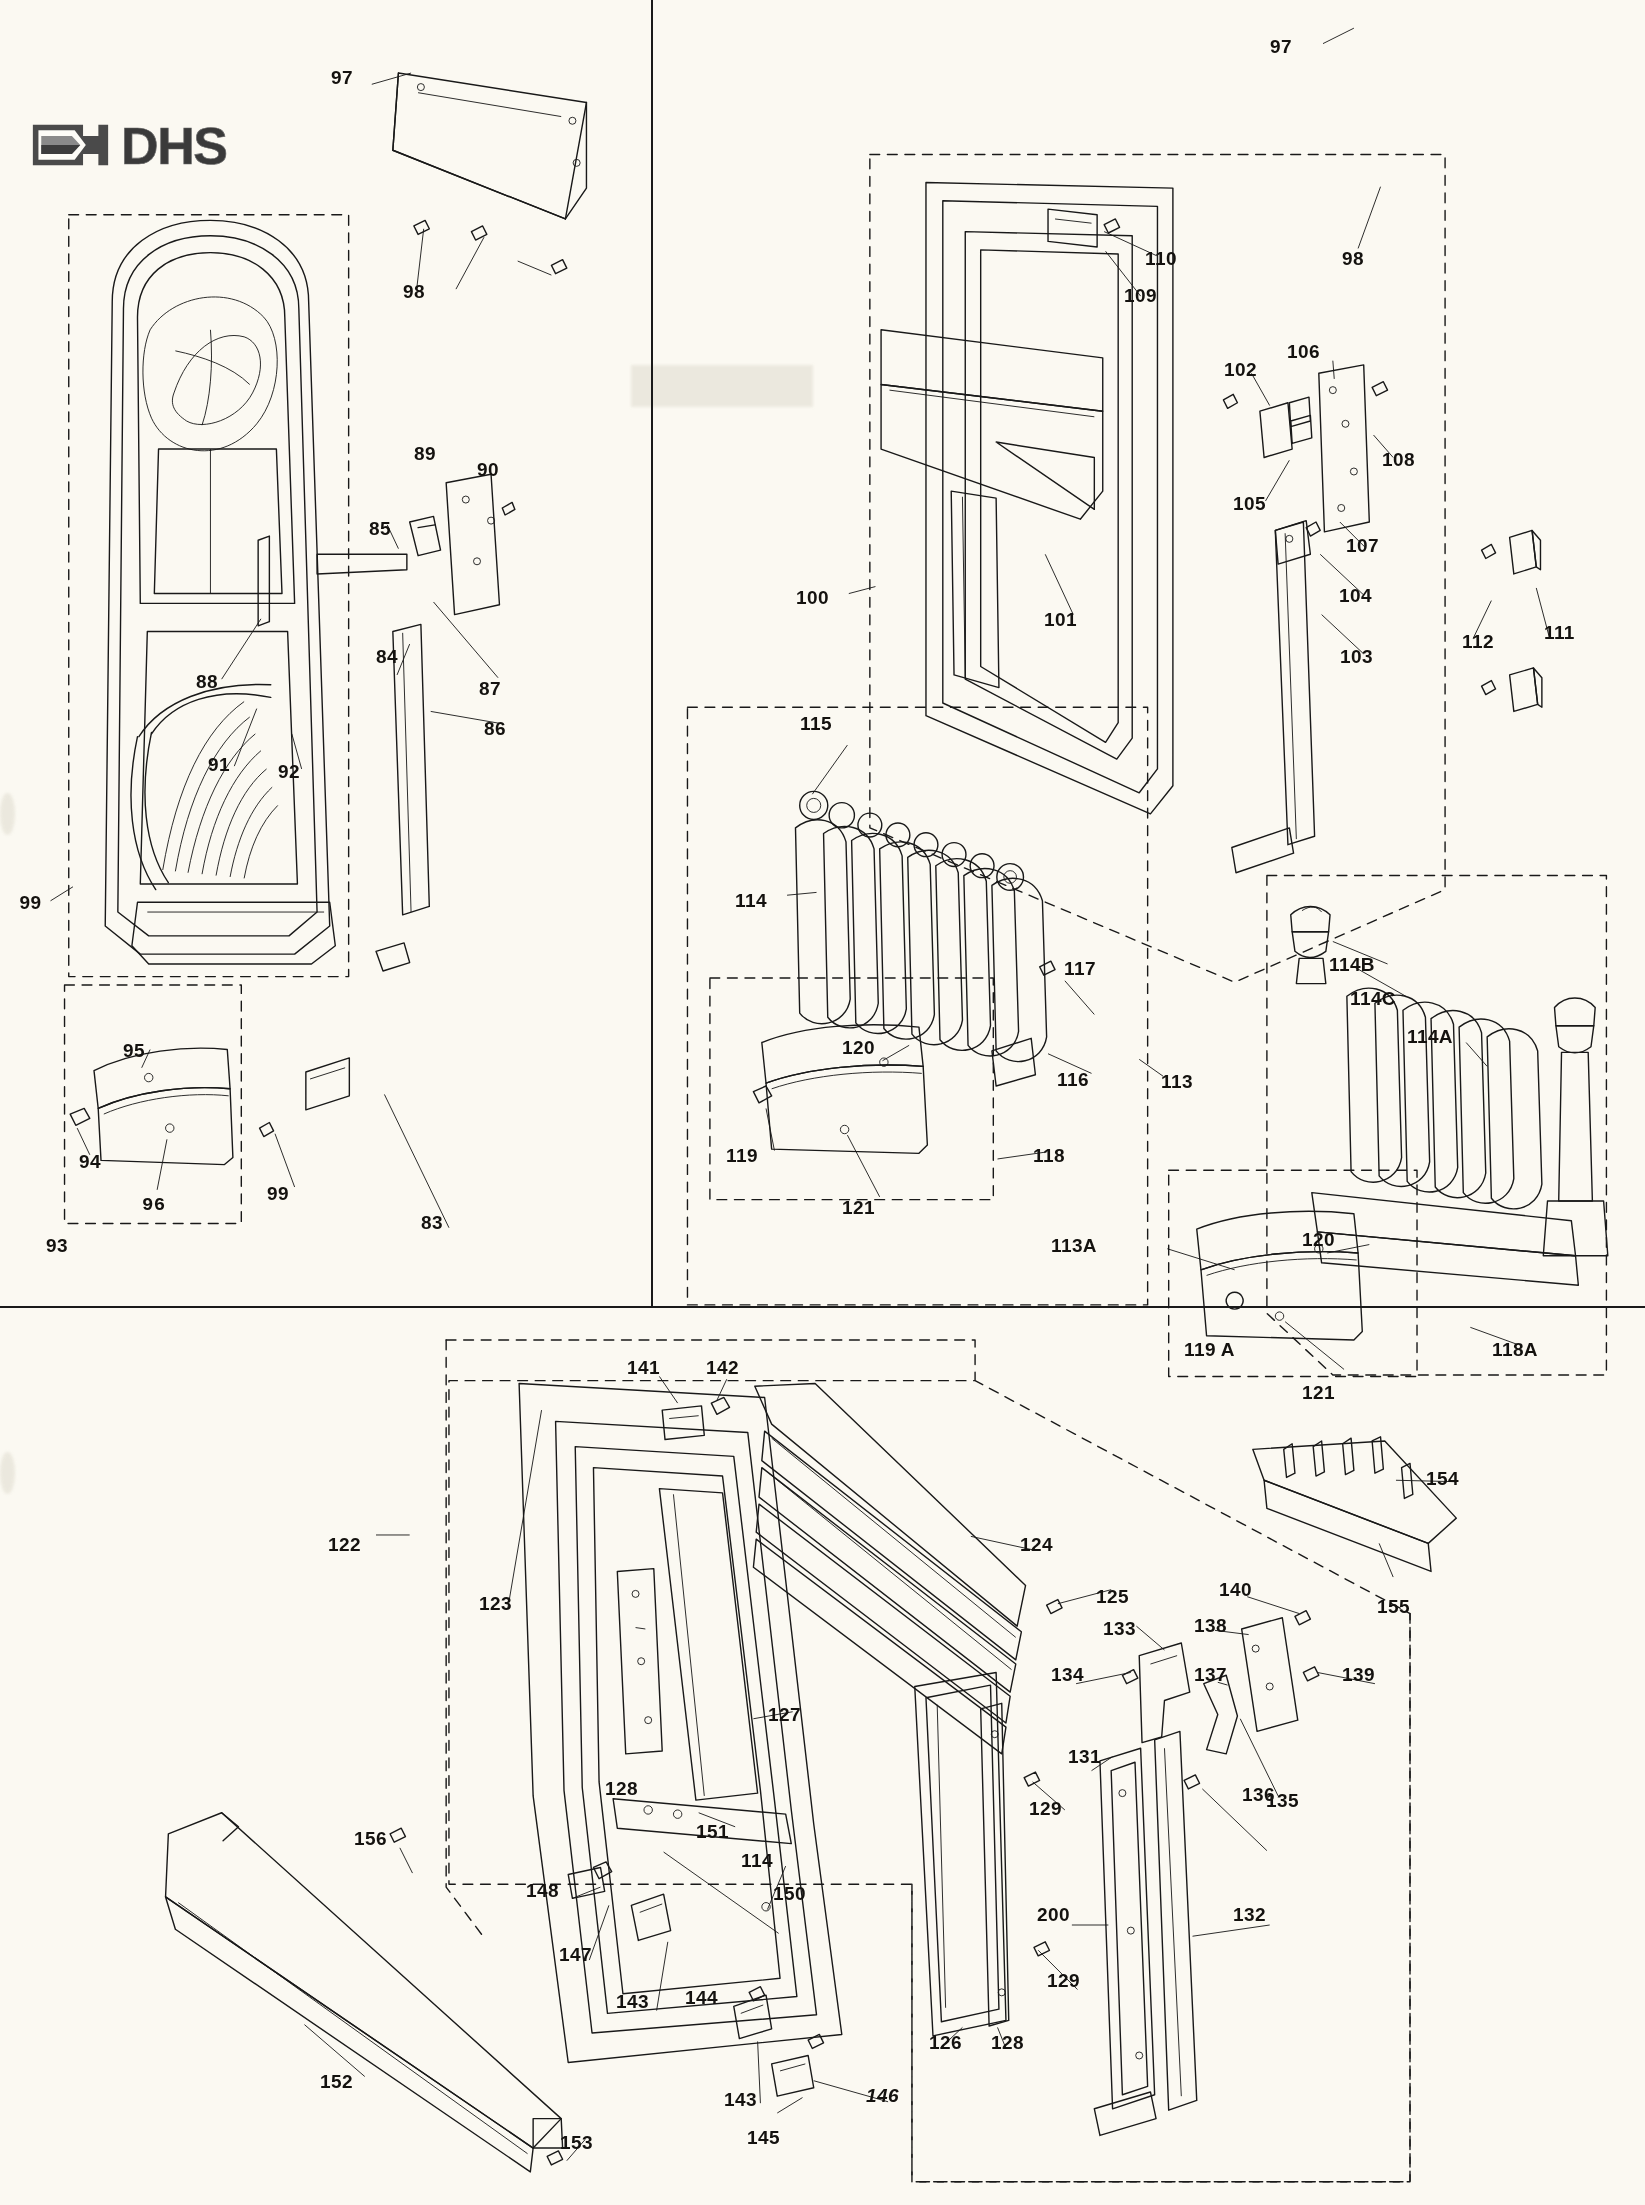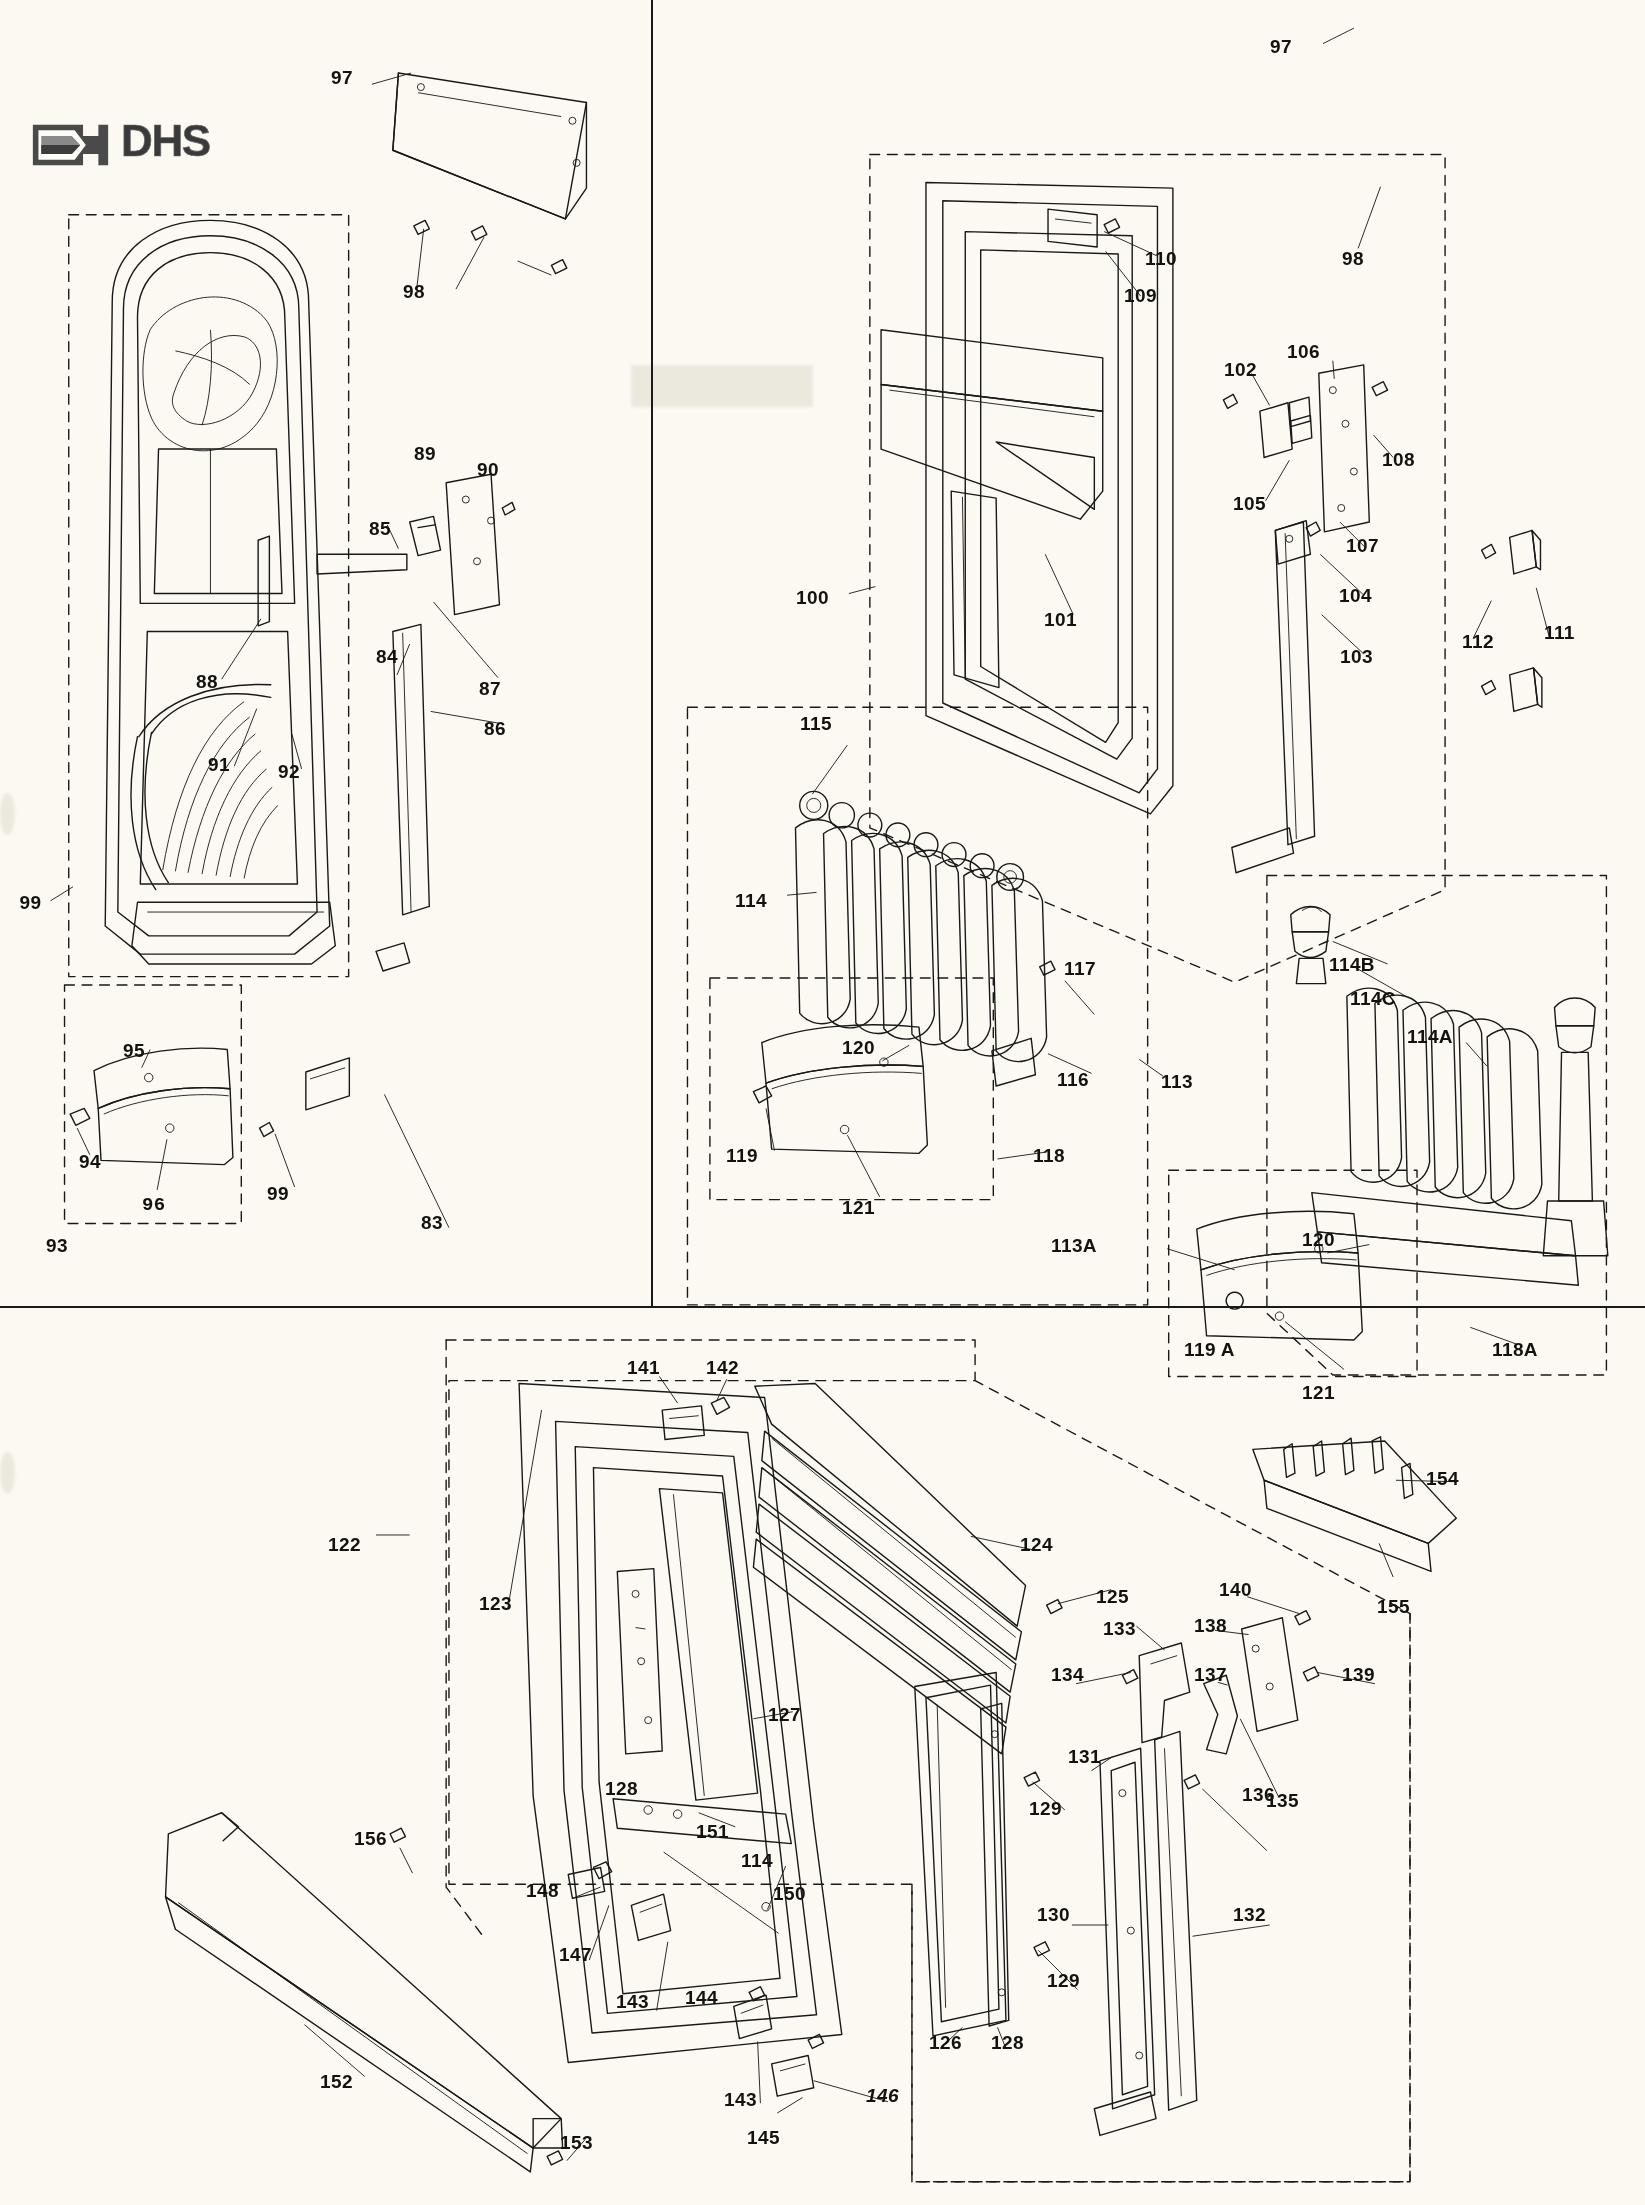--- a/index.html
+++ b/index.html
@@ -13,21 +13,21 @@
   .rule{position:absolute;background:#1a1a1a;}
   
   .lbl{
     position:absolute;color:#14120f;font-weight:bold;
     font-size:19px;letter-spacing:0.4px;white-space:nowrap;
     font-family:"Liberation Sans", sans-serif;
   }
   
   #logo{position:absolute;left:31px;top:119px;width:274px;height:55px;}
   #logo .word{
-    position:absolute;left:90px;top:-2.8px;font-size:44px;font-weight:bold;
+    position:absolute;left:90px;top:-2.8px;font-size:52px;font-weight:bold;
     letter-spacing:-1.4px;color:#3a3a3a;font-family:"Liberation Sans", sans-serif;
     -webkit-text-stroke:0.7px #6a6a6a;
   }
   #logo .mark{position:absolute;left:0;top:2.8px;width:79px;height:46px;}
   svg{display:block;overflow:visible;}
   .ln{fill:none;stroke:#191919;stroke-width:2;stroke-linejoin:round;stroke-linecap:round;}
   .ln-t{fill:none;stroke:#191919;stroke-width:1.3;}
   .smudge{position:absolute;background:#e9e6db;opacity:.85;filter:blur(1.4px);}
 </style>
 </head>
@@ -515,21 +515,21 @@
       <div class="lbl" style="left: 605px; top: 1778px;">128</div>
       <div class="lbl" style="left: 1068px; top: 1746px;">131</div>
       <div class="lbl" style="left: 1242px; top: 1784px;">136</div>
       <div class="lbl" style="left: 1029px; top: 1798px;">129</div>
       <div class="lbl" style="left: 1238px; top: 1790px; margin-left: 28px;">135</div>
       <div class="lbl" style="left: 696px; top: 1821px;">151</div>
       <div class="lbl" style="left: 741px; top: 1850px;">114</div>
       <div class="lbl" style="left: 773px; top: 1883px;">150</div>
       <div class="lbl" style="left: 526px; top: 1880px;">148</div>
       <div class="lbl" style="left: 354px; top: 1828px;">156</div>
-      <div class="lbl" style="left: 1037px; top: 1904px;">130</div>
+      <div class="lbl" style="left: 1037px; top: 1904px;">200</div>
       <div class="lbl" style="left: 1233px; top: 1904px;">132</div>
       <div class="lbl" style="left: 559px; top: 1944px;">147</div>
       <div class="lbl" style="left: 616px; top: 1991px;">143</div>
       <div class="lbl" style="left: 685px; top: 1987px;">144</div>
       <div class="lbl" style="left: 1047px; top: 1970px;">129</div>
       <div class="lbl" style="left: 929px; top: 2032px;">126</div>
       <div class="lbl" style="left: 991px; top: 2032px;">128</div>
       <div class="lbl" style="left: 320px; top: 2071px;">152</div>
       <div class="lbl" style="left: 724px; top: 2089px;">143</div>
       <div class="lbl" style="left: 747px; top: 2127px;">145</div>

